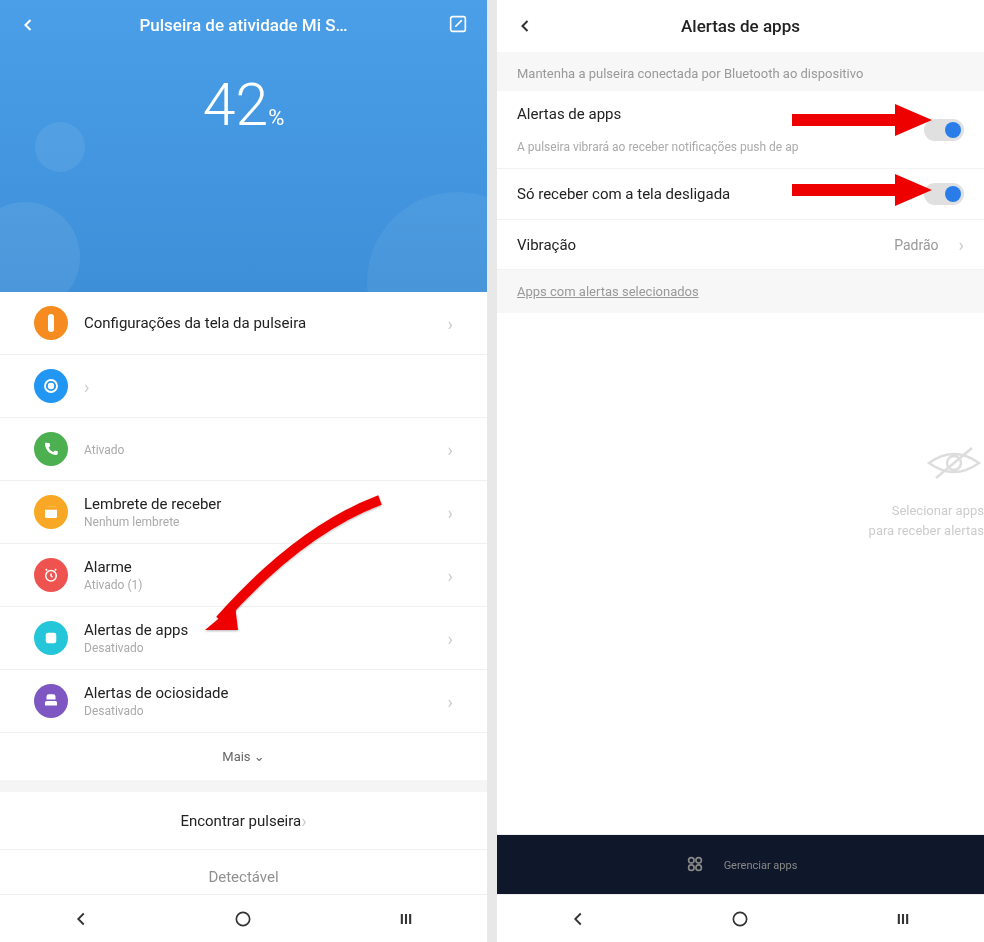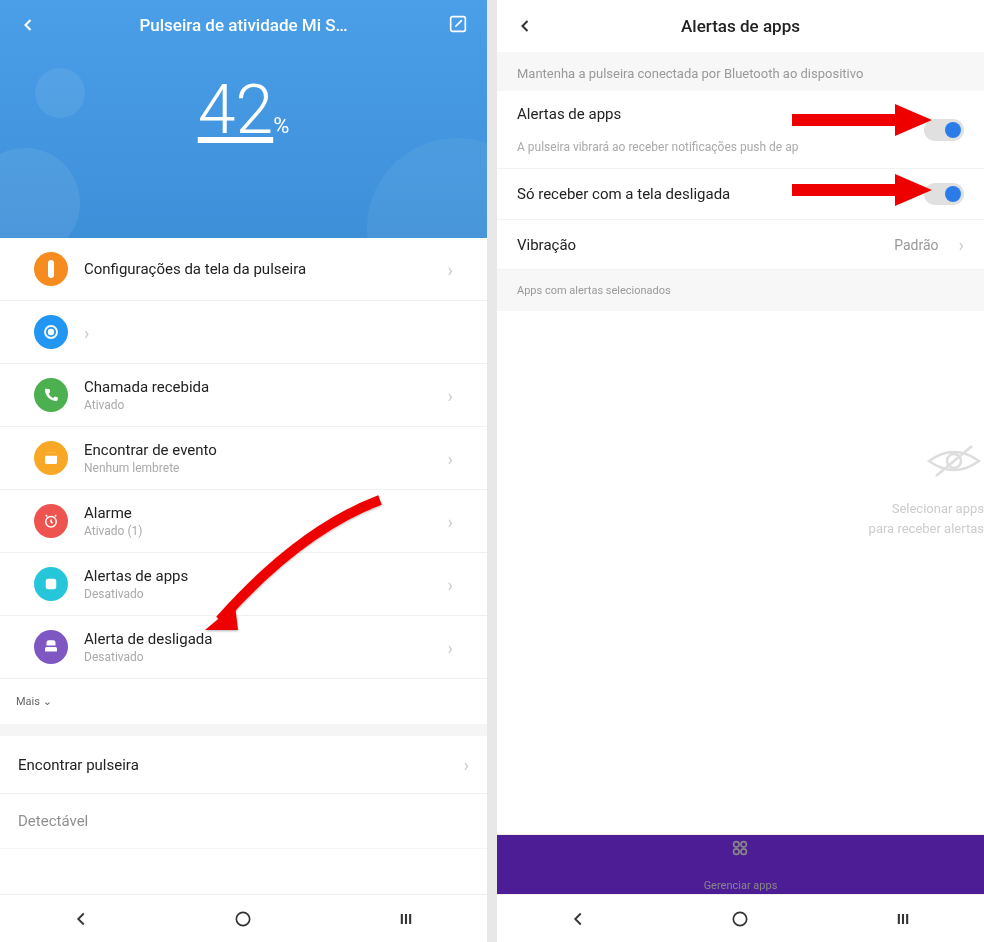--- a/index.html
+++ b/index.html
@@ -16,21 +16,21 @@
       width: 487px;
       height: 942px;
       background: #fff;
       position: relative;
       overflow: hidden;
     }
     
     .header-blue {
       background: linear-gradient(180deg, #4a9fe8 0%, #3d8fd8 100%);
       color: #fff;
-      height: 238px;
+      height: 292px;
       position: relative;
       overflow: hidden;
     }
     .header-blue::before {
       content: "";
       position: absolute;
       width: 110px; height: 110px;
       border-radius: 50%;
       background: rgba(255,255,255,0.08);
       left: -30px; bottom: -20px;
@@ -76,24 +76,23 @@
     .edit-btn {
       width: 24px; height: 24px;
     }
     .battery-block {
       text-align: center;
       position: relative;
       z-index: 2;
       margin-top: 20px;
     }
     .battery-pct {
-      font-size: 68px;
+      font-size: 59px;
       font-weight: 300;
       display: inline-block;
-      text-decoration: underline;
     }
     .pct-sign {
       font-size: 22px;
       vertical-align: baseline;
     }
     .battery-sub {
       font-size: 15px;
       margin-top: 8px;
       opacity: 0.95;
     }
@@ -126,32 +125,33 @@
     .row-sub {
       font-size: 12px;
       color: #aaa;
       margin-top: 2px;
     }
     .chev-r {
       color: #ccc;
       font-size: 18px;
     }
     .mais-row {
+      text-align: center;
       padding: 16px;
-      font-size: 11px;
+      font-size: 13px;
       color: #666;
     }
     .section-gap {
       height: 12px;
       background: #f5f5f5;
     }
     .simple-row {
       display: flex;
       align-items: center;
-      justify-content: space-between;
+      justify-content: center;
       padding: 18px;
       font-size: 15px;
       color: #222;
       border-bottom: 1px solid #f0f0f0;
     }
     .navbar {
       position: absolute;
       bottom: 0; left: 0; right: 0;
       height: 48px;
       display: flex;
@@ -209,24 +209,25 @@
     }
     .toggle.on::after {
       content: "";
       position: absolute;
       width: 16px; height: 16px;
       border-radius: 50%;
       background: #2a7de8;
       right: 3px; top: 3px;
     }
     .sub-header {
-      font-size: 11px;
+      font-size: 13px;
       color: #999;
       padding: 14px 20px;
       background: #f7f7f7;
+      text-decoration: underline;
     }
     .empty-state {
       text-align: right;
       padding-top: 130px;
       color: #ccc;
     }
     .empty-icon {
       margin-bottom: 14px;
     }
     .empty-text {
@@ -235,22 +236,22 @@
     }
     .bottom-bar {
       position: absolute;
       bottom: 48px;
       left: 0; right: 0;
       height: 60px;
       border-top: 1px solid #eee;
       display: flex;
       align-items: center;
       justify-content: center;
-      flex-direction: column;
-      background: #4c1d95;
+      flex-direction: row;
+      background: #0f172a;
       gap: 16px;
     }
     .bottom-bar-icon {
       width: 24px; height: 24px;
       color: #888;
     }
     .bottom-bar-label {
       font-size: 11px;
       color: #888;
       margin-top: 2px;
@@ -318,34 +319,33 @@
       </div>
       <span class="chev-r">›</span>
     </div>
     <div class="row">
       <div class="icon-c ic-green">
         <svg width="18" height="18" viewBox="0 0 24 24" fill="#fff">
             <path d="M6 3c-1 0-2 1-2 2 0 8 7 15 15 15 1 0 2-1 2-2v-3l-4-1-2 2c-3-1-5-3-6-6l2-2-1-4H6z"></path>
           </svg>
       </div>
       <div class="row-labels">
-        <div class="row-title">Chamada recebida</div>
         <div class="row-sub">Ativado</div>
       </div>
       <span class="chev-r">›</span>
     </div>
     <div class="row">
       <div class="icon-c ic-yellow">
         <svg width="18" height="18" viewBox="0 0 24 24" fill="#fff">
             <rect x="4" y="5" width="16" height="15" rx="2"></rect>
             <rect x="4" y="5" width="16" height="4" fill="#f9a825"></rect>
           </svg>
       </div>
       <div class="row-labels">
-        <div class="row-title">Encontrar de evento</div>
+        <div class="row-title">Lembrete de receber</div>
         <div class="row-sub">Nenhum lembrete</div>
       </div>
       <span class="chev-r">›</span>
     </div>
     <div class="row">
       <div class="icon-c ic-red">
         <svg width="18" height="18" viewBox="0 0 24 24" fill="none" stroke="#fff" stroke-width="2">
             <circle cx="12" cy="13" r="7"></circle>
             <path d="M12 10v3l2 2M5 4l2 2M19 4l-2 2"></path>
           </svg>
@@ -368,21 +368,21 @@
       </div>
       <span class="chev-r">›</span>
     </div>
     <div class="row">
       <div class="icon-c ic-purple">
         <svg width="18" height="18" viewBox="0 0 24 24" fill="#fff">
             <path d="M6 10v-4a3 3 0 013-3h6a3 3 0 013 3v4M4 14a2 2 0 012-2h12a2 2 0 012 2v4H4v-4zM7 18v3M17 18v3"></path>
           </svg>
       </div>
       <div class="row-labels">
-        <div class="row-title">Alerta de desligada</div>
+        <div class="row-title">Alertas de ociosidade</div>
         <div class="row-sub">Desativado</div>
       </div>
       <span class="chev-r">›</span>
     </div>
     <div class="mais-row">
       <span>Mais</span>
       <span> ⌄</span>
     </div>
     <div class="section-gap"></div>
     <div class="simple-row">

